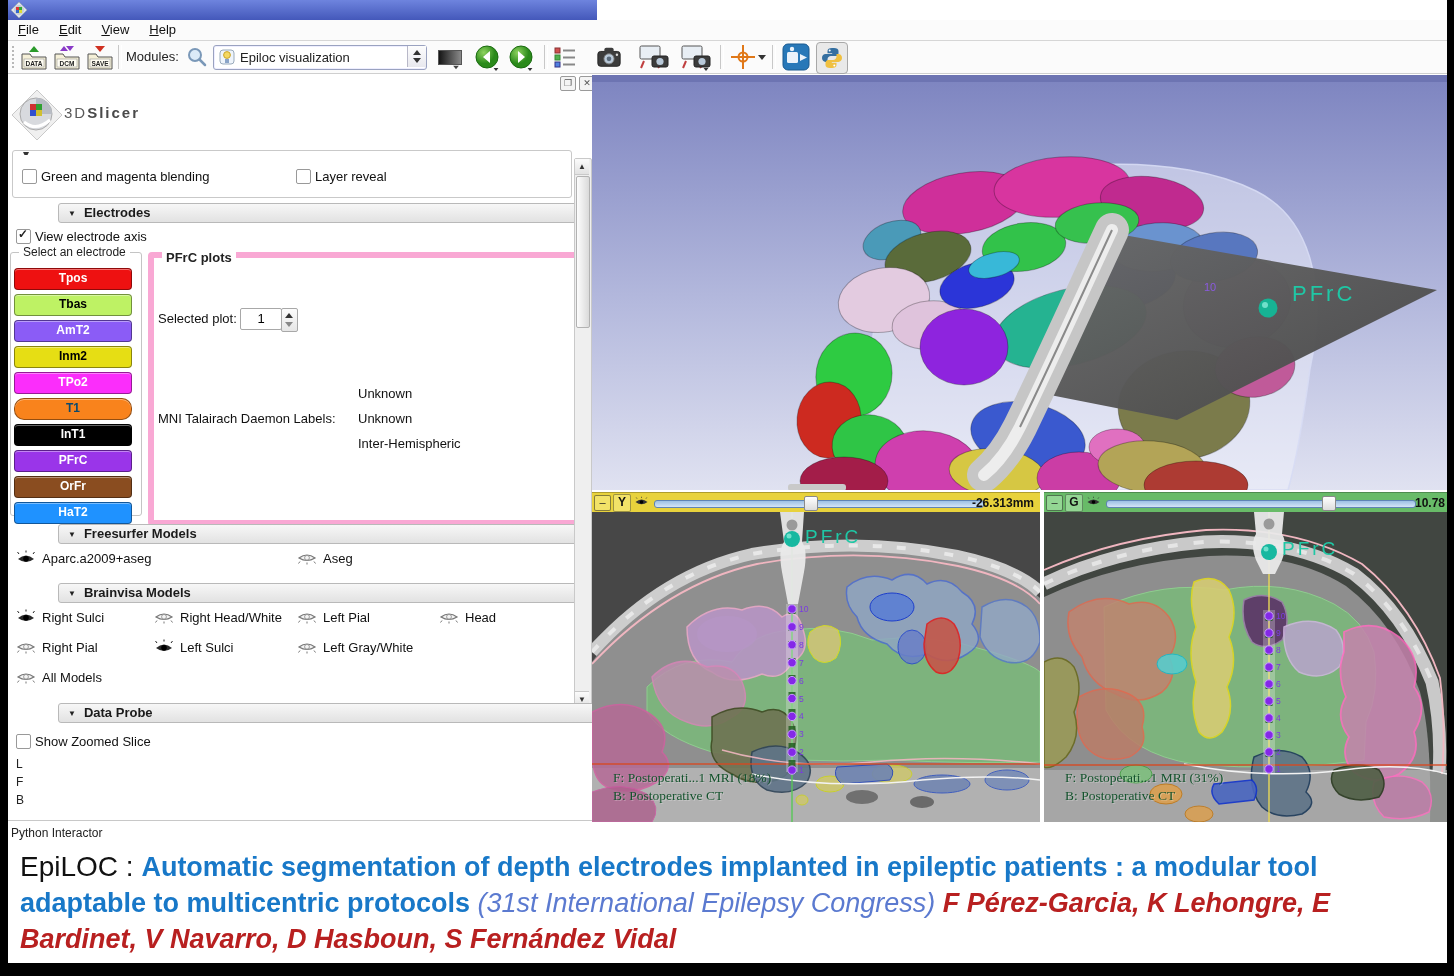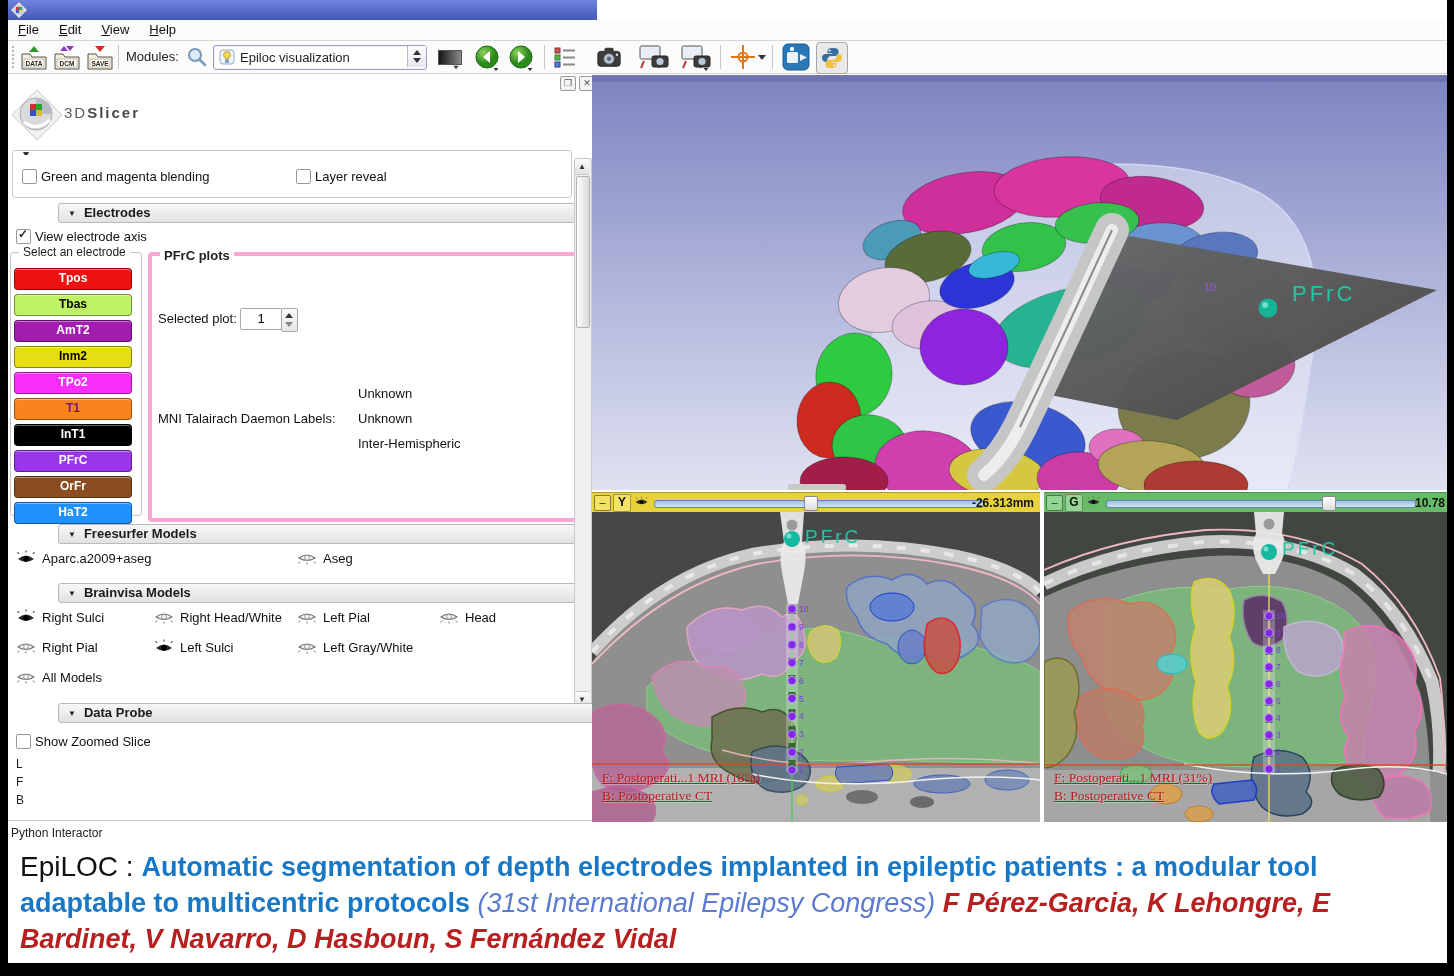--- a/index.html
+++ b/index.html
@@ -26,21 +26,21 @@
   #logo-text{position:absolute;left:56px;top:104px;font-size:15px;letter-spacing:2px;color:#5a5a5a;}
   #logo-text b{color:#4a4a4a;}
   #clipbox{position:absolute;left:4px;top:150px;width:558px;height:46px;border:1px solid #c9c9c9;border-radius:3px;overflow:hidden;}
   .clip-sliver{position:absolute;top:-4px;left:10px;width:220px;height:8px;overflow:hidden;font-size:12px;color:#333;}
   .sect-header{position:absolute;left:2px;width:564px;height:18px;background:linear-gradient(#f7f7f7,#e2e2e2);border:1px solid #b9b9b9;border-radius:3px;font-size:13px;font-weight:600;color:#1a1a1a;line-height:18px;margin-left:48px;}
   .sect-header .tri{display:inline-block;margin:0 8px 0 9px;font-size:8px;vertical-align:1px;color:#222;}
   .cb{position:absolute;width:13px;height:13px;background:#fff;border:1px solid #999;border-radius:2px;}
   .cb.checked::after{content:"✓";position:absolute;left:1px;top:-3px;font-size:12px;font-weight:bold;color:#222;}
   .cb-label{position:absolute;font-size:13px;color:#111;}
   .groupbox{position:absolute;border:1px solid #c4c4c4;border-radius:3px;}
-  .groupbox.purple{border:4px solid #f9a8d4;border-radius:4px;}
+  .groupbox.purple{border:6px solid #f9a8d4;border-radius:4px;}
   .group-title{position:absolute;top:-8px;left:8px;background:#fff;padding:0 4px;font-size:12px;color:#222;}
   .group-title.bold{font-weight:bold;font-size:13px;}
   #electrode-list{position:absolute;left:6px;top:268px;width:118px;display:flex;flex-direction:column;gap:4px;}
   .elec-btn{height:20px;border-radius:4px;border:1px solid rgba(0,0,0,.4);box-shadow:inset 0 1px 0 rgba(255,255,255,.4);font-size:12px;font-weight:bold;text-align:center;line-height:19px;cursor:default;}
   .plabel{position:absolute;font-size:13px;color:#111;}
   #spinbox{position:absolute;left:232px;top:308px;width:40px;height:20px;border:1px solid #a8a8a8;border-radius:2px;background:#fff;text-align:center;font-size:13px;line-height:20px;}
   #spinbtns{position:absolute;left:273px;top:308px;width:15px;height:22px;border:1px solid #a8a8a8;border-radius:2px;background:linear-gradient(#fcfcfc,#e6e6e6);}
   #spinbtns .up{position:absolute;left:3px;top:4px;width:0;height:0;border-left:4px solid transparent;border-right:4px solid transparent;border-bottom:5px solid #333;}
   #spinbtns .down{position:absolute;left:3px;bottom:4px;width:0;height:0;border-left:4px solid transparent;border-right:4px solid transparent;border-top:5px solid #888;}
   .model{position:absolute;height:18px;}
@@ -59,21 +59,21 @@
   .vlabel{position:absolute;color:#1fc7a5;letter-spacing:3px;font-size:22px;font-weight:500;}
   .contact-tip{position:absolute;color:#8a5ae0;font-size:11px;}
   .slicebar{position:absolute;top:492px;height:20px;border-top:1px solid rgba(0,0,0,.25);border-bottom:1px solid rgba(0,0,0,.25);}
   .slicebar .minus{position:absolute;left:2px;top:2px;width:15px;height:14px;border:1px solid rgba(0,0,0,.45);border-radius:2px;font-size:11px;line-height:12px;text-align:center;color:#222;}
   .slicebar .axchip{position:absolute;left:21px;top:1px;width:16px;height:16px;border:1px solid rgba(0,0,0,.35);border-radius:2px;font-size:12px;font-weight:bold;text-align:center;line-height:15px;color:#111;}
   .slicebar .eye{position:absolute;left:42px;top:3px;}
   .slicebar .groove{position:absolute;top:7px;height:6px;background:linear-gradient(#9cc0e4,#d4e4f6);border:1px solid #5f84b4;border-radius:3px;}
   .slicebar .handle{position:absolute;top:3px;width:12px;height:13px;background:linear-gradient(#ffffff,#dcdcdc);border:1px solid #8a8a8a;border-radius:2px;}
   .slicebar .val{position:absolute;top:3px;font-size:12px;font-weight:600;color:#111;}
   .viewport{position:absolute;top:512px;height:310px;overflow:hidden;}
-  .corner-label{position:absolute;left:10px;font-family:"Liberation Serif",serif;font-size:13.5px;color:#b91c1c;text-shadow:1px 1px 0 rgba(255,255,255,.28);white-space:nowrap;text-decoration:underline;}
+  .corner-label{position:absolute;left:21px;font-family:"Liberation Serif",serif;font-size:13.5px;color:#14532d;text-shadow:1px 1px 0 rgba(255,255,255,.28);white-space:nowrap;}
   #scroll-stub{position:absolute;left:780px;top:484px;width:58px;height:7px;background:#c9c9c9;border-radius:3px;}
   .gapline{position:absolute;background:#fff;}
   
   #caption{position:absolute;left:12px;top:849px;width:1417px;font-size:27px;line-height:36px;font-weight:bold;}
   .cap-prefix{font-weight:normal;font-size:28px;}
   .cap-sep{font-weight:normal;font-size:28px;}
   .cap-congress{font-style:italic;font-weight:normal;}
   .cap-authors{font-style:italic;}
 </style>
 </head>
@@ -238,24 +238,24 @@
   <div class="sect-header" style="top:203px"><span class="tri">▼</span><span>Electrodes</span></div>
   <span class="cb checked" style="left:8px;top:229px"></span>
   <span class="cb-label" style="left:27px;top:229px">View electrode axis</span>
 
   <div class="groupbox" style="left:2px;top:252px;width:130px;height:262px">
     <span class="group-title">Select an electrode</span>
   </div>
   <div id="electrode-list">
         <div class="elec-btn" style="background: rgb(238, 17, 17); color: rgb(255, 255, 255);">Tpos</div>
         <div class="elec-btn" style="background: #bef264; color: rgb(0, 0, 0);">Tbas</div>
-        <div class="elec-btn" style="background: #a21caf; color: rgb(255, 255, 255);">AmT2</div>
+        <div class="elec-btn" style="background: #8b5cf6; color: rgb(255, 255, 255);">AmT2</div>
         <div class="elec-btn" style="background: rgb(230, 222, 20); color: rgb(0, 0, 0);">Inm2</div>
         <div class="elec-btn" style="background: rgb(251, 45, 251); color: rgb(255, 255, 255);">TPo2</div>
-        <div class="elec-btn" style="background: rgb(249, 131, 28); color: #701a75;">T1</div>
+        <div class="elec-btn" style="background: rgb(249, 131, 28); color: #0c4a6e; border-radius: 10px;">T1</div>
         <div class="elec-btn" style="background: #000000; color: rgb(255, 255, 255);">InT1</div>
         <div class="elec-btn" style="background: rgb(154, 53, 233); color: rgb(255, 255, 255);">PFrC</div>
         <div class="elec-btn" style="background: rgb(138, 77, 32); color: rgb(255, 255, 255);">OrFr</div>
         <div class="elec-btn" style="background: rgb(31, 146, 255); color: rgb(255, 255, 255);">HaT2</div>
       </div>
 
   <div class="groupbox purple" style="left:140px;top:252px;width:424px;height:262px">
     <span class="group-title bold">PFrC plots</span>
   </div>
   <span class="plabel" style="left:150px;top:311px">Selected plot:</span>

